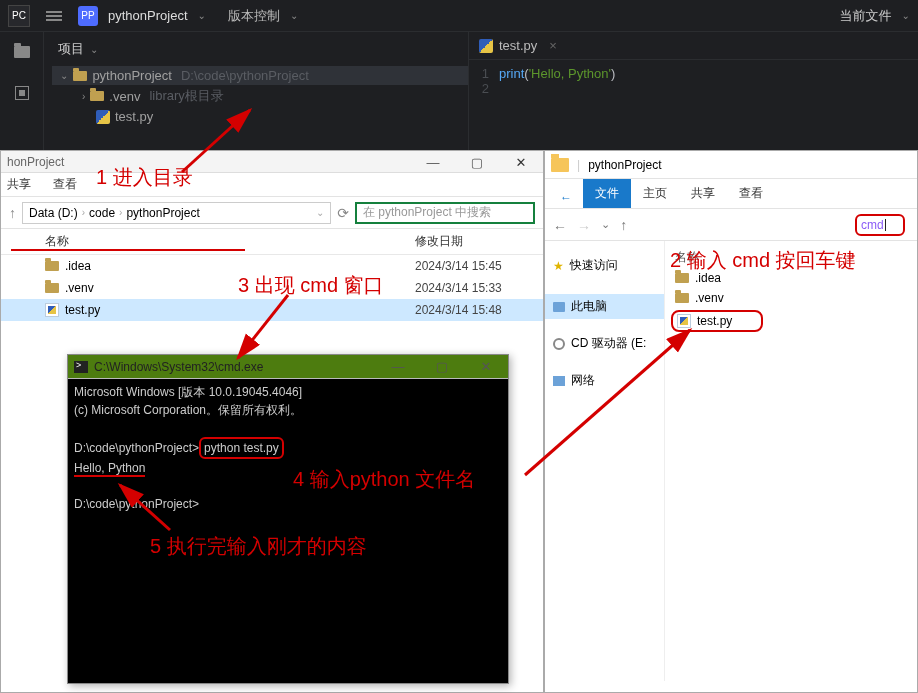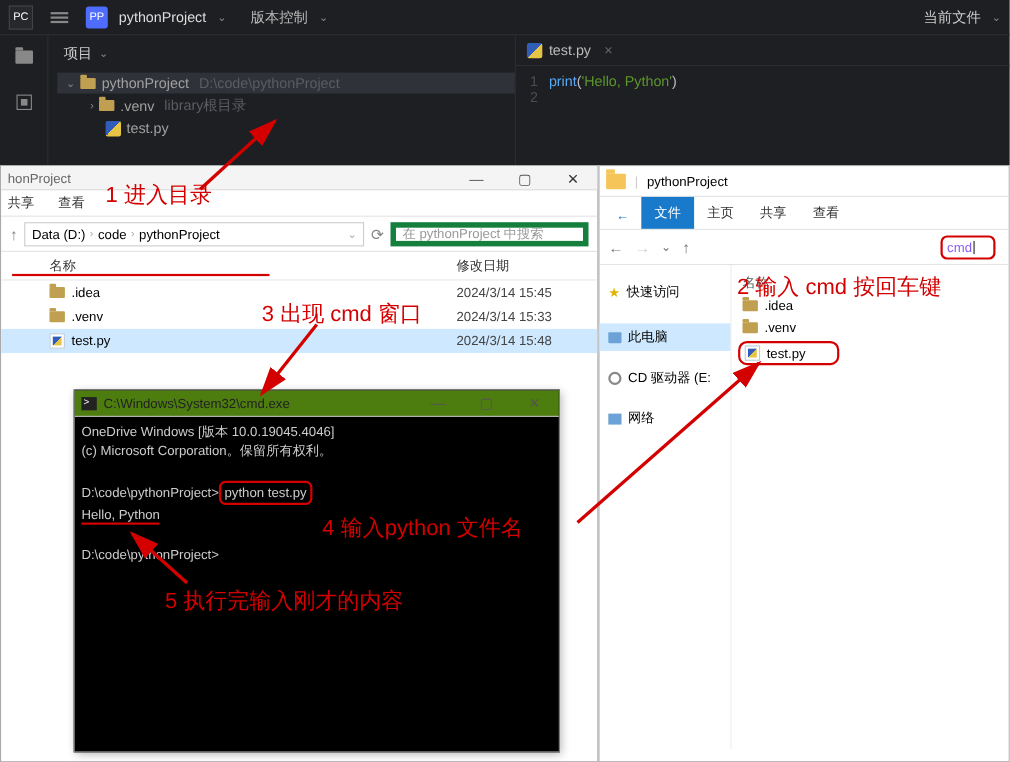--- a/index.html
+++ b/index.html
@@ -43,21 +43,21 @@
   .exp-left-title { height: 22px; background: #f4f4f4; border-bottom: 1px solid #ddd; font-size: 12px; color: #666; padding-left: 6px; display: flex; align-items: center; }
   .exp-left-winbtns { position: absolute; top: 0; right: 0; display: flex; }
   .winbtn { width: 44px; height: 22px; display: flex; align-items: center; justify-content: center; color: #555; font-size: 13px; }
   .winbtn.close { color: #333; }
   .exp-left-menu { height: 24px; display: flex; align-items: center; gap: 22px; padding-left: 6px; font-size: 12px; color: #333; border-bottom: 1px solid #e3e3e3; }
   .exp-left-nav { height: 32px; display: flex; align-items: center; padding: 0 8px; gap: 6px; border-bottom: 1px solid #e3e3e3; font-size: 12px; }
   .navbtn { color: #888; font-size: 14px; }
   .breadcrumb { flex: 1; display: flex; align-items: center; gap: 4px; border: 1px solid #ccc; height: 22px; padding: 0 6px; }
   .bc-sep { color: #aaa; font-size: 10px; }
   .bc-underline { position: absolute; top: 98px; left: 10px; width: 234px; height: 2px; background: #d40000; }
-  .searchbox { width: 180px; height: 22px; border: 5px solid #15803d; padding: 0 6px; color: #999; display: flex; align-items: center; }
+  .searchbox { width: 180px; height: 22px; border: 2px solid #15803d; padding: 0 6px; color: #999; display: flex; align-items: center; }
   .exp-cols { display: flex; height: 26px; align-items: center; font-size: 12px; color: #333; padding-left: 44px; border-bottom: 1px solid #e8e8e8; }
   .exp-col-name { width: 370px; }
   .exp-rows { font-size: 12px; }
   .exp-row { display: flex; align-items: center; height: 22px; padding-left: 44px; }
   .exp-row.sel { background: #cde8ff; }
   .exp-row .nm { width: 370px; display: flex; align-items: center; gap: 6px; }
   .exp-row .dt { color: #444; }
   .fi-blue-py { width: 14px; height: 14px; background: #fff; border: 1px solid #bcd; position: relative; }
   .fi-blue-py::after { content: ""; position: absolute; inset: 2px; background: linear-gradient(135deg,#2f5db9 50%,#e6c446 50%); }
 
@@ -219,21 +219,21 @@
 <div class="cmd">
   <div class="cmd-title">
     <span class="cmd-icon"></span>
     <span>C:\Windows\System32\cmd.exe</span>
   </div>
   <div class="cmd-winbtns">
     <div class="winbtn">—</div>
     <div class="winbtn">▢</div>
     <div class="winbtn">✕</div>
   </div>
-  <div class="cmd-body"><span>OneDrive Windows [版本 10.0.19045.4046]</span>
+  <div class="cmd-body"><span>Microsoft Windows [版本 10.0.19045.4046]</span>
 <span>(c) Microsoft Corporation。保留所有权利。</span>
 
 <span>D:\code\pythonProject&gt;</span><span class="cmd-box">python test.py</span>
 <span class="cmd-under">Hello, Python</span>
 
 <span>D:\code\pythonProject&gt;</span></div>
 </div>
 
 <div class="exp-right">
   <div class="er-title">

